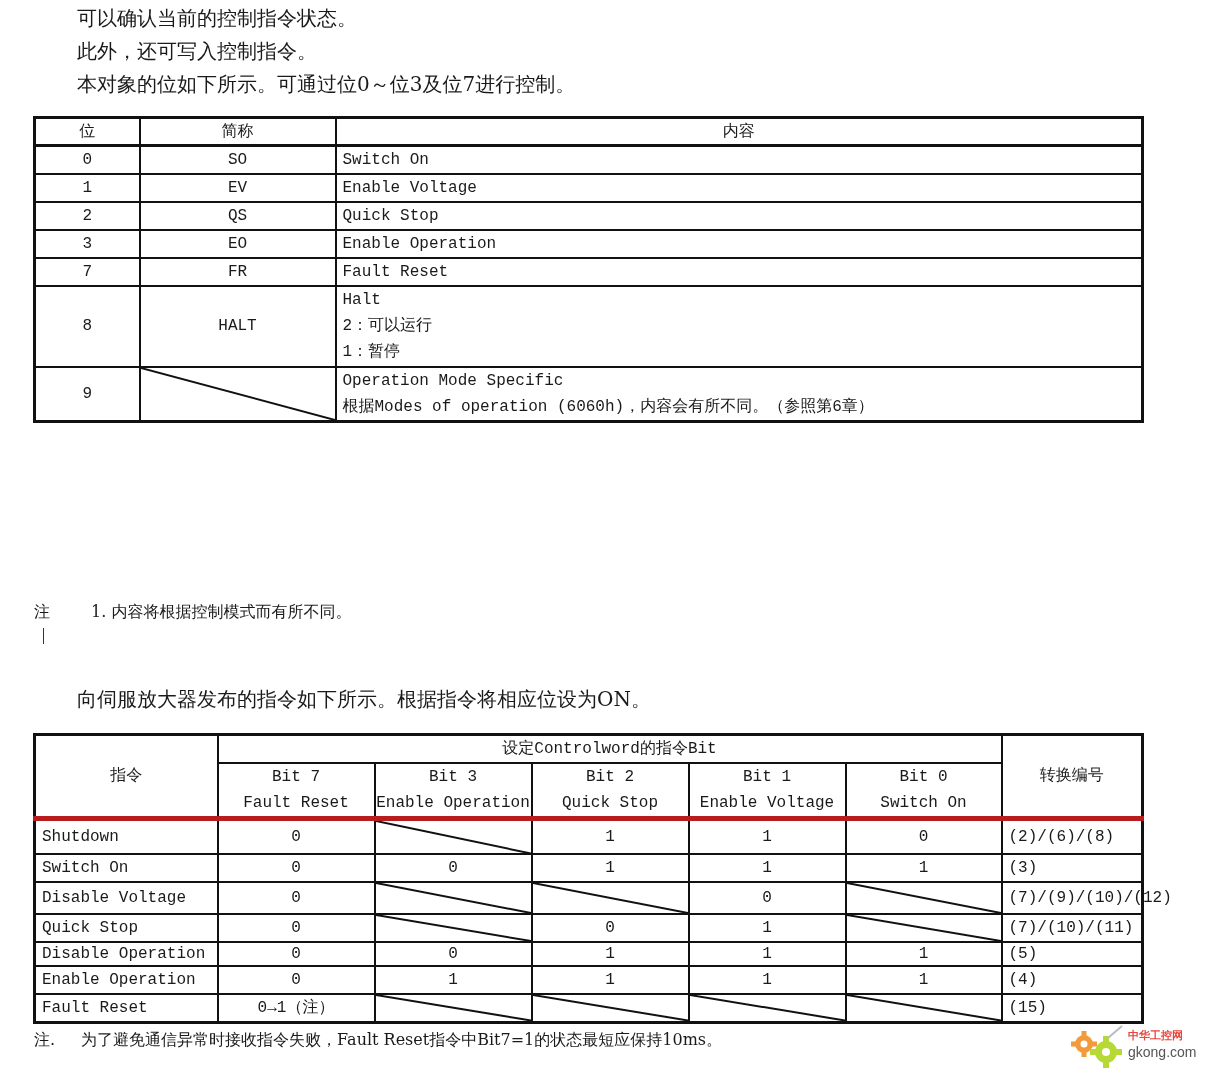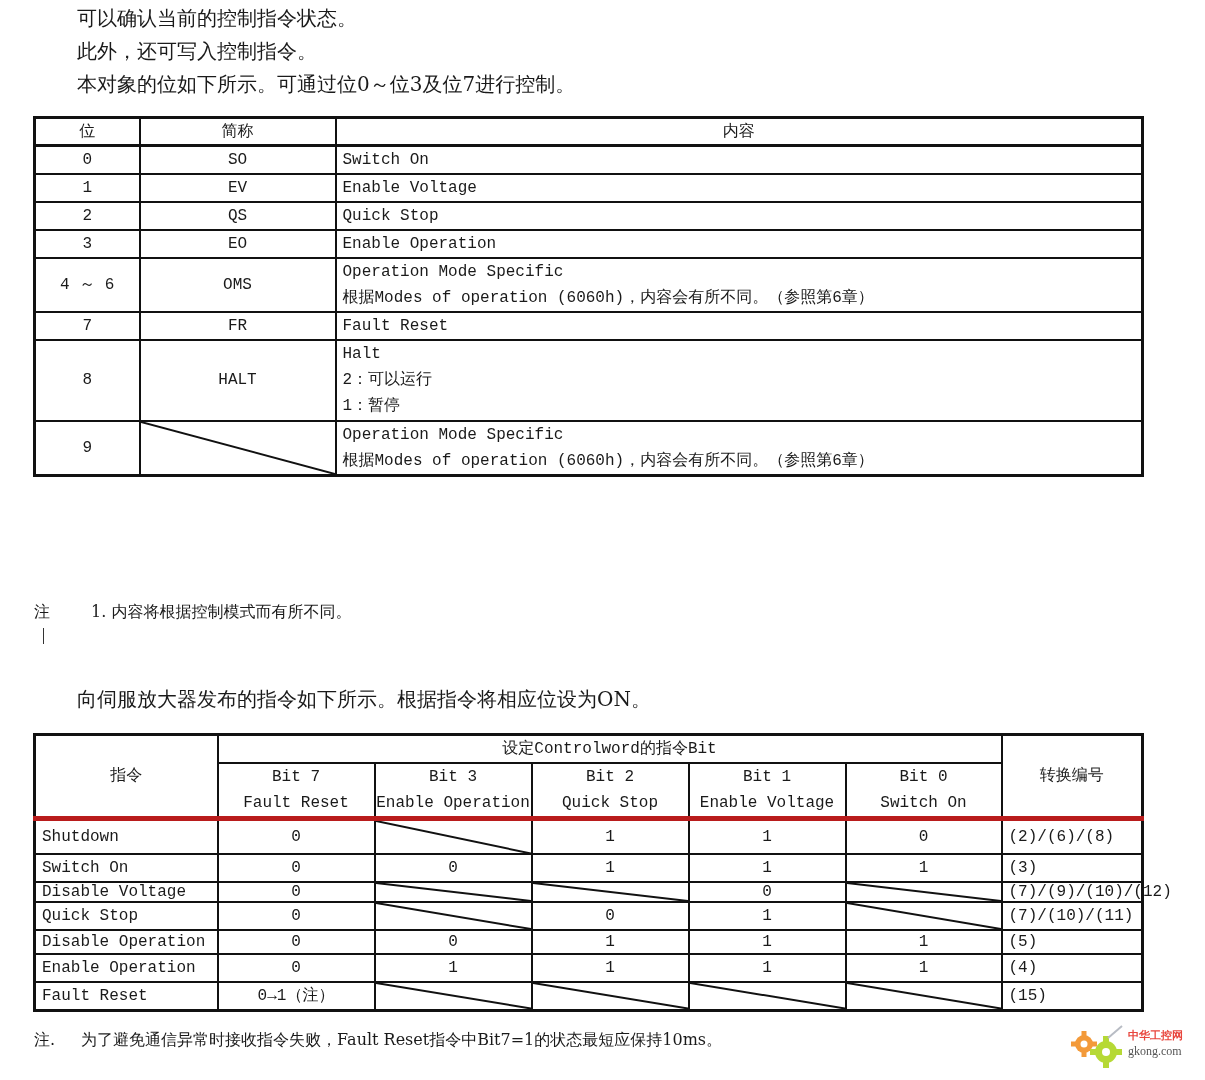--- a/index.html
+++ b/index.html
@@ -54,28 +54,20 @@
   <tr style="height:28px">
     <td class="c">2</td>
     <td class="c">QS</td>
     <td class="l">Quick Stop</td>
   </tr>
   <tr style="height:28px">
     <td class="c">3</td>
     <td class="c">EO</td>
     <td class="l">Enable Operation</td>
   </tr>
-  <tr style="height:54px">
-    <td class="c">4 ～ 6</td>
-    <td class="c">OMS</td>
-    <td class="l lines">
-      <div>Operation Mode Specific</div>
-      <div>根据Modes of operation (6060h)，内容会有所不同。（参照第6章）</div>
-    </td>
-  </tr>
   <tr style="height:28px">
     <td class="c">7</td>
     <td class="c">FR</td>
     <td class="l">Fault Reset</td>
   </tr>
   <tr style="height:81px">
     <td class="c">8</td>
     <td class="c">HALT</td>
     <td class="l lines">
       <div>Halt</div>
@@ -162,21 +154,21 @@
       </tr>
       <tr style="height: 28px;">
         <td class="l">Switch On</td>
         <td class="c">0</td>
         <td class="c">0</td>
         <td class="c">1</td>
         <td class="c">1</td>
         <td class="c">1</td>
         <td class="l">(3)</td>
       </tr>
-      <tr style="height: 20px; padding-left: 15px;">
+      <tr style="height: 32px; padding-left: 15px;">
         <td class="l">Disable Voltage</td>
         <td class="c">0</td>
         <td class="diag">
           <svg viewBox="0 0 100 100" preserveAspectRatio="none">
             <line x1="0" y1="0" x2="100" y2="100" stroke="#111" stroke-width="2" vector-effect="non-scaling-stroke"></line>
           </svg>
         </td>
         <td class="diag">
           <svg viewBox="0 0 100 100" preserveAspectRatio="none">
             <line x1="0" y1="0" x2="100" y2="100" stroke="#111" stroke-width="2" vector-effect="non-scaling-stroke"></line>
@@ -275,14 +267,14 @@
         <rect x="-3" y="-16" width="6" height="7"></rect>
           <rect x="-3" y="9" width="6" height="7"></rect>
         <rect x="-16" y="-3" width="7" height="6"></rect>
           <rect x="9" y="-3" width="7" height="6"></rect>
       </g>
       <circle r="4" fill="#fff"></circle>
     </g>
     <line x1="40" y1="16" x2="54" y2="4" stroke="#b8bcc4" stroke-width="2"></line>
   </svg>
   <span style="position:absolute;left:60px;top:6px;font-size:11px;font-weight:bold;color:#e8453c;font-family:'DejaVu Sans',sans-serif;">中华工控网</span>
-  <span style="position:absolute;left:60px;top:22px;font-size:12px;color:#555;font-family:Liberation Serif, serif;">gkong.com</span>
+  <span style="position:absolute;left:60px;top:22px;font-size:14px;color:#555;font-family:Liberation Sans, sans-serif;">gkong.com</span>
 </div>
 
 </body></html>

